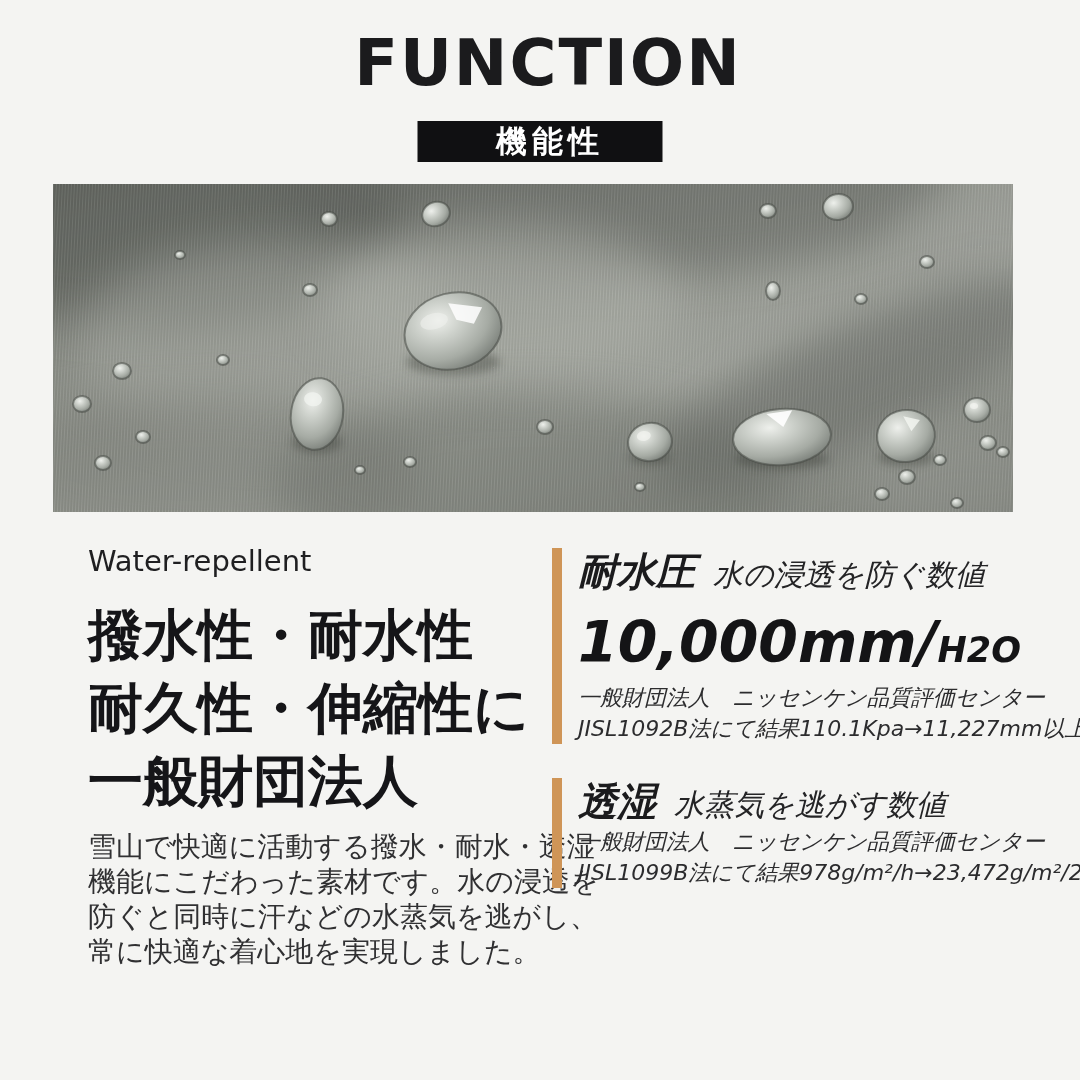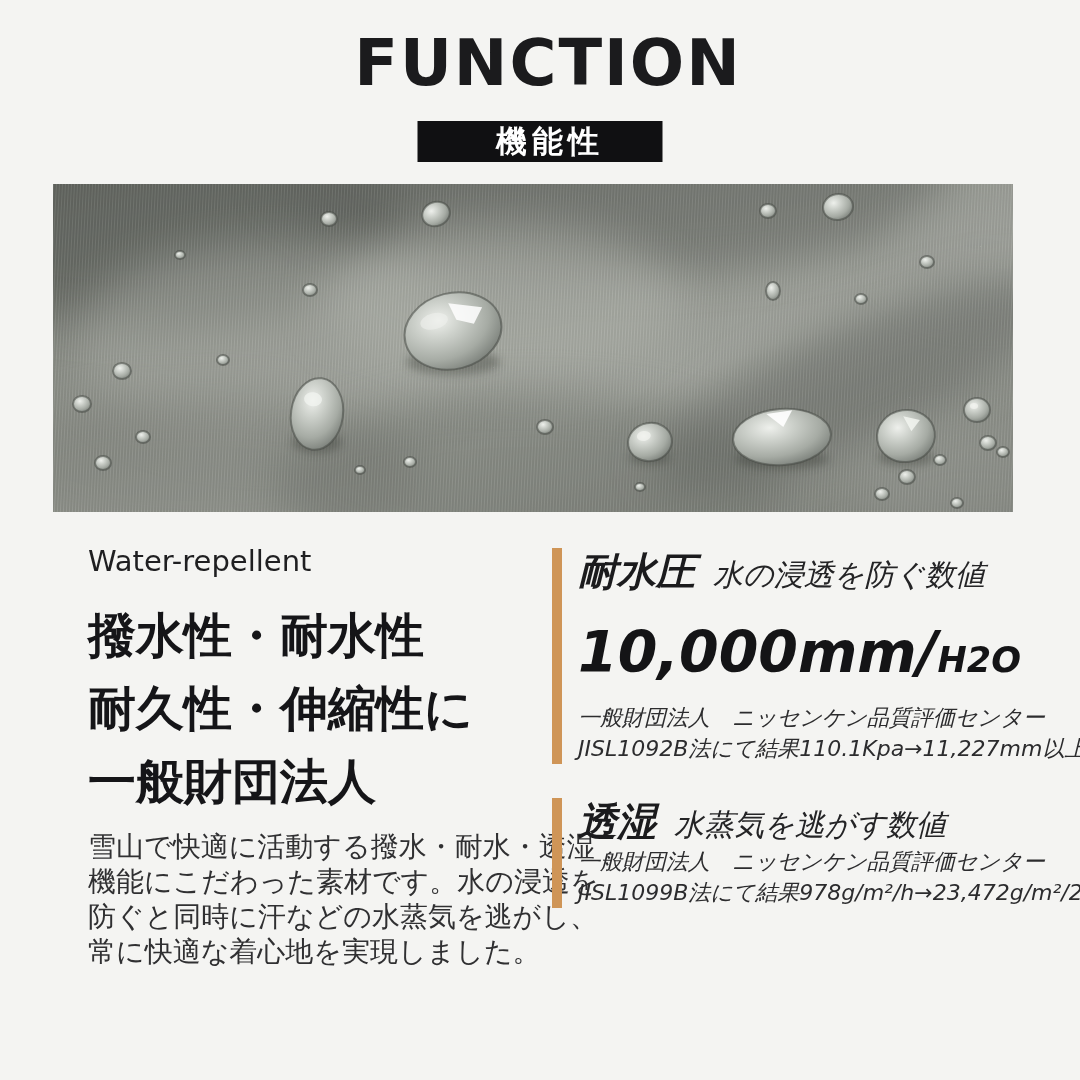--- a/index.html
+++ b/index.html
@@ -33,32 +33,32 @@
     letter-spacing:5px;padding-left:5px;line-height:1;
   }
   
   .photo{
     position:absolute;left:53px;top:184px;width:960px;height:328px;
   }
   .photo svg{display:block;width:100%;height:100%;}
   
   .left-col{position:absolute;left:60px;top:543px;width:482px;margin-left:28px;}
   .wr-label{font-size:29px;line-height:36px;color:#1f1f21;}
-  .heading{margin-top:20px;font-size:48px;font-weight:bold;line-height:73px;color:#151518;}
+  .heading{margin-top:20px;font-size:55px;font-weight:bold;line-height:73px;color:#151518;}
   .heading div{white-space:nowrap;}
   .body-text{margin-top:11px;font-size:28px;line-height:35px;color:#303032;}
   .body-text div{white-space:nowrap;}
   
   .right-col{position:absolute;left:552px;top:548px;width:490px;}
   .spec{border-left:10px solid var(--accent);padding-left:16px;font-style:italic;}
   .spec + .spec{margin-top:34px;}
   .spec-head{display:flex;align-items:baseline;}
   .spec-title{font-size:39px;font-weight:bold;line-height:48px;white-space:nowrap;}
   .spec-sub{font-size:30px;margin-left:18px;color:#242426;white-space:nowrap;}
-  .spec-value{font-size:57px;font-weight:bold;line-height:84px;white-space:nowrap;color:#141416;}
+  .spec-value{font-size:57px;font-weight:bold;line-height:64px;white-space:nowrap;color:#141416;}
   .v-sup{font-size:28px;vertical-align:25px;letter-spacing:0;}
   .v-unit{font-size:35px;}
   .spec-notes{font-size:22px;line-height:31px;color:var(--note);}
   .spec-notes div{white-space:nowrap;}
 </style>
 </head>
 <body>
 
 <div class="canvas">
 

